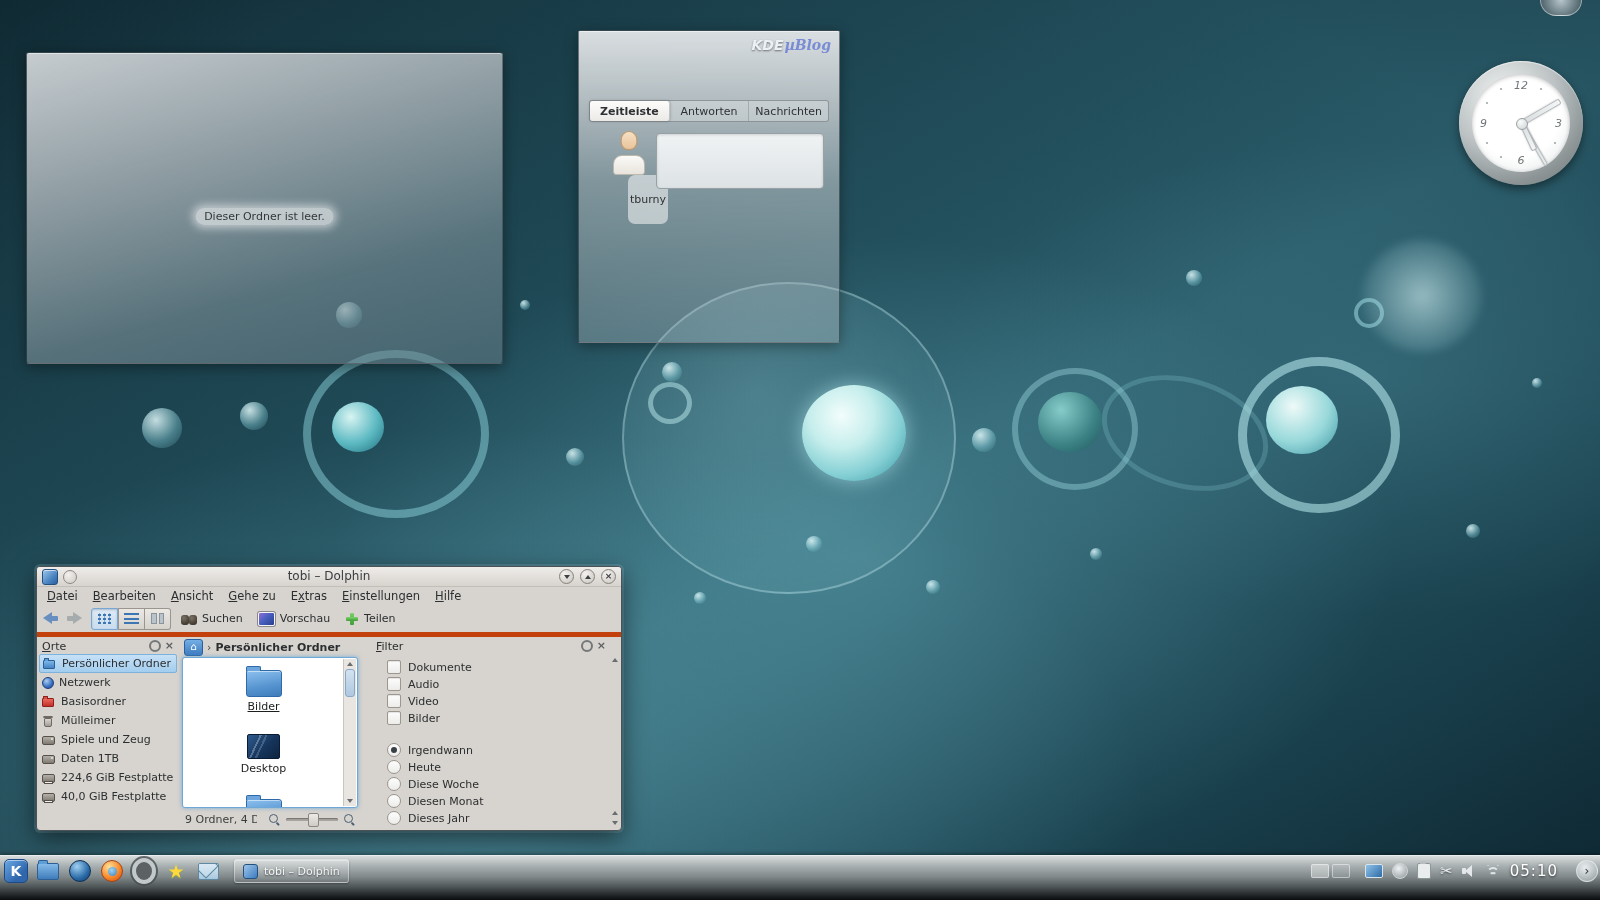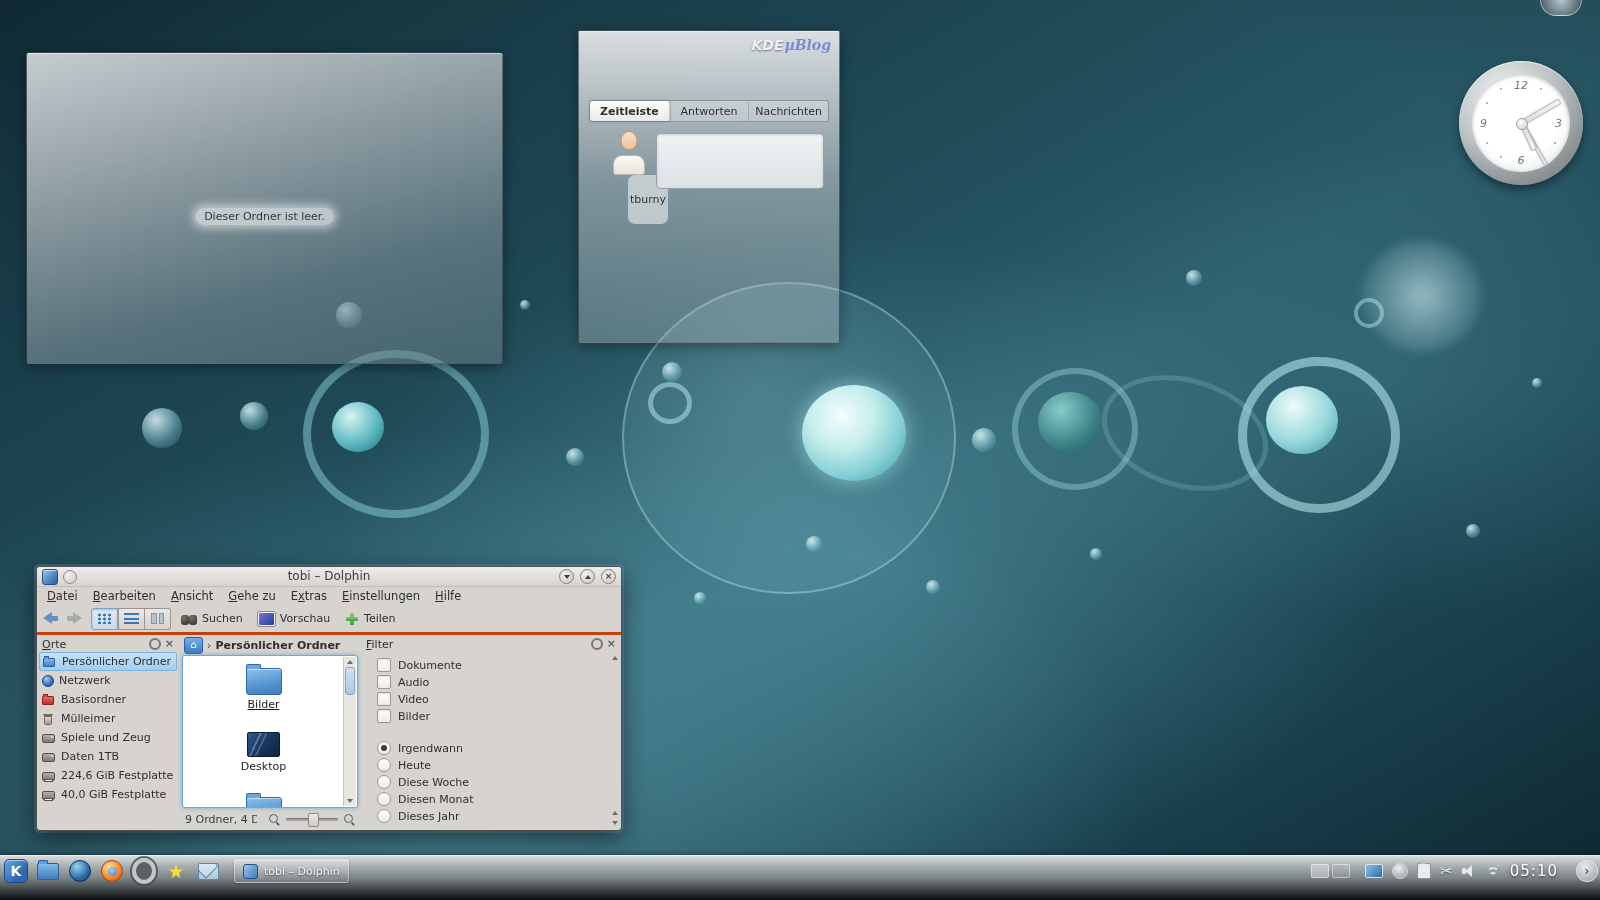--- a/index.html
+++ b/index.html
@@ -80,21 +80,21 @@
     border:1px solid #24507f;box-shadow:inset 0 1px 0 rgba(255,255,255,.6);}
   .round-btn{width:12px;height:12px;border-radius:50%;background:radial-gradient(circle at 35% 30%,#f2f0ed,#cfcbc5);border:1px solid #8d8984;}
   .tb-right{position:absolute;right:5px;top:2px;display:flex;gap:6px;}
   .wbtn{width:13px;height:13px;border-radius:50%;background:radial-gradient(circle at 35% 30%,#f4f2ef,#c9c5bf);
     border:1px solid #85817b;display:flex;align-items:center;justify-content:center;}
   .g-down{width:0;height:0;border-left:3px solid transparent;border-right:3px solid transparent;border-top:4px solid #3c4043;}
   .g-up{width:0;height:0;border-left:3px solid transparent;border-right:3px solid transparent;border-bottom:4px solid #3c4043;}
   .g-x{font-size:9px;line-height:9px;color:#3c4043;font-weight:bold;}
   .menubar{height:18px;display:flex;align-items:center;gap:15px;padding:0 10px;font-size:11.5px;}
   .menu-item{cursor:default;}
-  .toolbar{height:27px;display:flex;align-items:center;gap:5px;padding:0 6px;border-bottom:3px solid #c2410c;}
+  .toolbar{height:27px;display:flex;align-items:center;gap:5px;padding:0 6px;border-bottom:5px solid #c2410c;}
   .nav-arrow{width:17px;height:13px;position:relative;}
   .nav-arrow .tri{position:absolute;top:0;width:0;height:0;border-top:6.5px solid transparent;border-bottom:6.5px solid transparent;}
   .nav-arrow .tail{position:absolute;top:4px;width:7px;height:5px;border-radius:1px;}
   .nav-arrow.back .tri{left:0;border-right:9px solid #688fc0;}
   .nav-arrow.back .tail{left:8px;background:#688fc0;}
   .nav-arrow.fwd .tri{right:0;border-left:9px solid #a6abae;}
   .nav-arrow.fwd .tail{right:8px;background:#a6abae;}
   .viewgroup{display:flex;margin-left:4px;}
   .vbtn{width:25px;height:20px;border:1px solid #9a958e;background:linear-gradient(#ece9e5,#d6d2cc);
     display:flex;align-items:center;justify-content:center;}
@@ -180,21 +180,21 @@
   .sb-handle{width:8px;height:26px;border-radius:3px;background:linear-gradient(#d3e2f0,#aec8e0);border:1px solid #87a8c6;}
   .statusbar{height:22px;display:flex;align-items:center;gap:6px;padding:0 4px;font-size:11px;color:#3a3d3f;}
   .magnifier{width:11px;height:11px;position:relative;flex:0 0 auto;}
   .magnifier::before{content:"";position:absolute;left:0;top:0;width:7px;height:7px;border-radius:50%;border:1.5px solid #4a5f74;}
   .magnifier::after{content:"";position:absolute;right:0;bottom:0;width:4px;height:1.5px;background:#4a5f74;transform:rotate(45deg);border-radius:1px;}
   .zslider{width:52px;height:14px;position:relative;flex:0 0 auto;}
   .zslider .track{position:absolute;left:0;right:0;top:6px;height:3px;border-radius:2px;background:#a8a4a0;box-shadow:inset 0 1px 1px rgba(0,0,0,.3);}
   .zslider .handle{position:absolute;left:42%;top:1px;width:9px;height:12px;border-radius:2px;
     background:linear-gradient(#eceae6,#cfcbc5);border:1px solid #8a8680;}
   
-  .filterpanel{flex:1;display:flex;flex-direction:column;padding:1px 2px;position:relative;}
+  .filterpanel{flex:1;display:flex;flex-direction:column;padding:1px 12px;position:relative;}
   .filter-body{flex:1;padding:6px 0 0 14px;display:flex;flex-direction:column;gap:3px;overflow:hidden;}
   .f-row{height:14px;display:flex;align-items:center;gap:7px;font-size:11px;}
   .chk{width:12px;height:12px;border-radius:2px;background:linear-gradient(#fdfdfd,#ececea);border:1px solid #9b968e;box-shadow:inset 0 1px 1px rgba(0,0,0,.1);flex:0 0 auto;}
   .rad{width:12px;height:12px;border-radius:50%;background:linear-gradient(#fdfdfd,#ececea);border:1px solid #9b968e;position:relative;flex:0 0 auto;}
   .rad.sel::after{content:"";position:absolute;left:3px;top:3px;width:6px;height:6px;border-radius:50%;background:#3a3f44;}
   .group-gap{height:12px;}
   .fscroll{position:absolute;top:18px;bottom:2px;right:0;width:12px;display:flex;flex-direction:column;align-items:center;}
   
   #taskbar{position:absolute;left:0;right:0;bottom:0;height:44px;
     background:linear-gradient(#d8dcdc 0%,#aab1b2 22%,#7f8789 48%,#4f5658 70%,#24282a 88%,#0a0c0e 100%);

